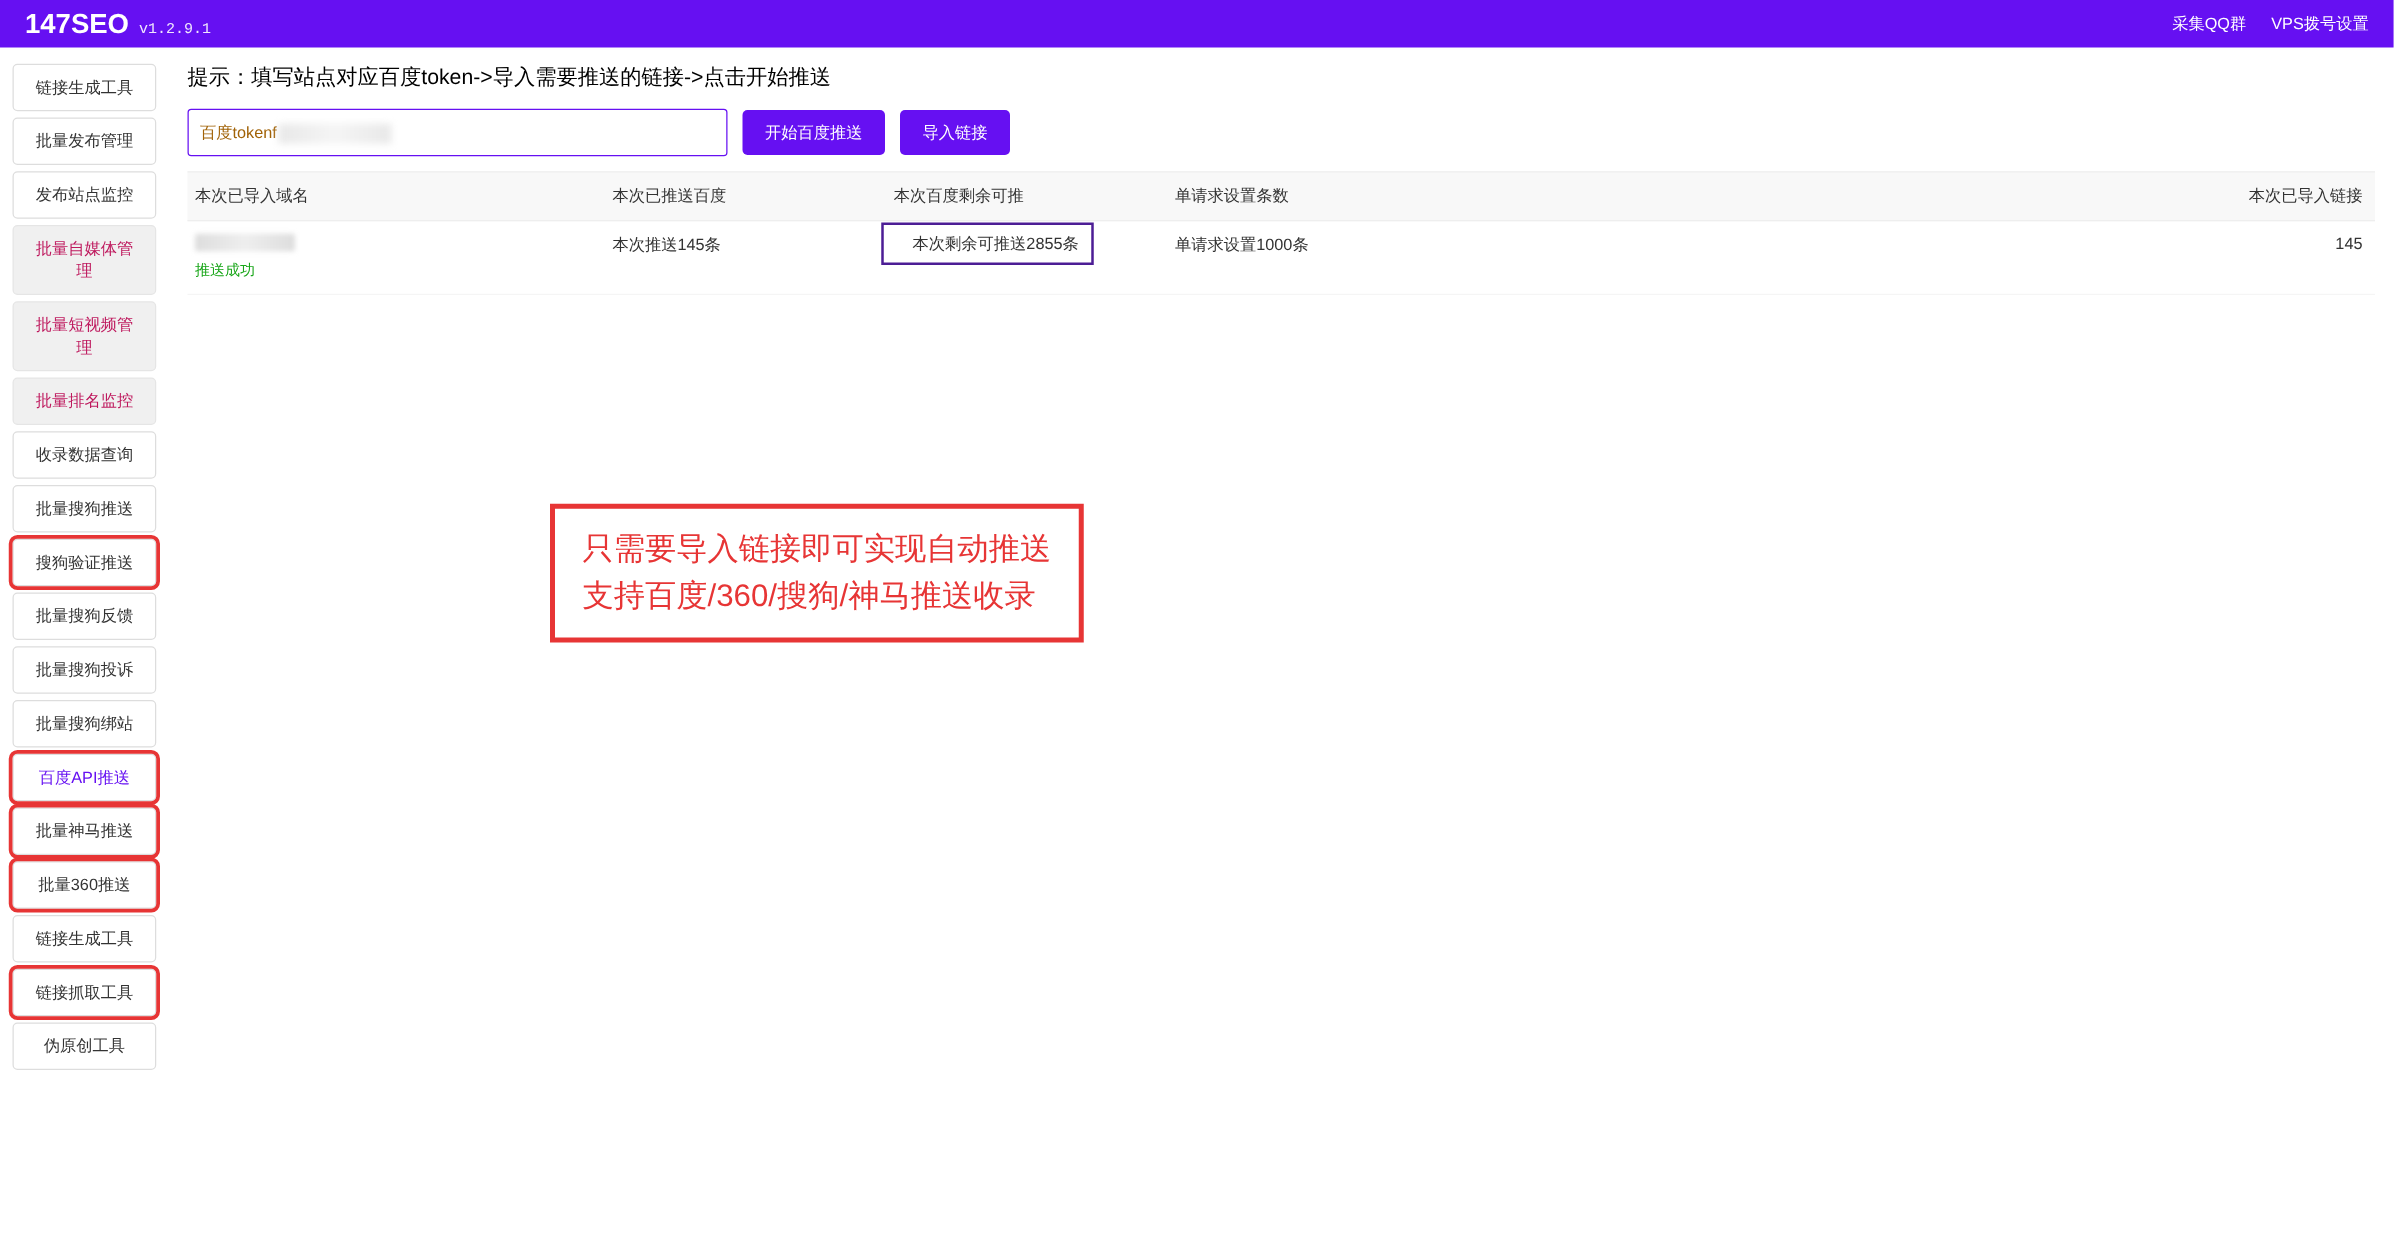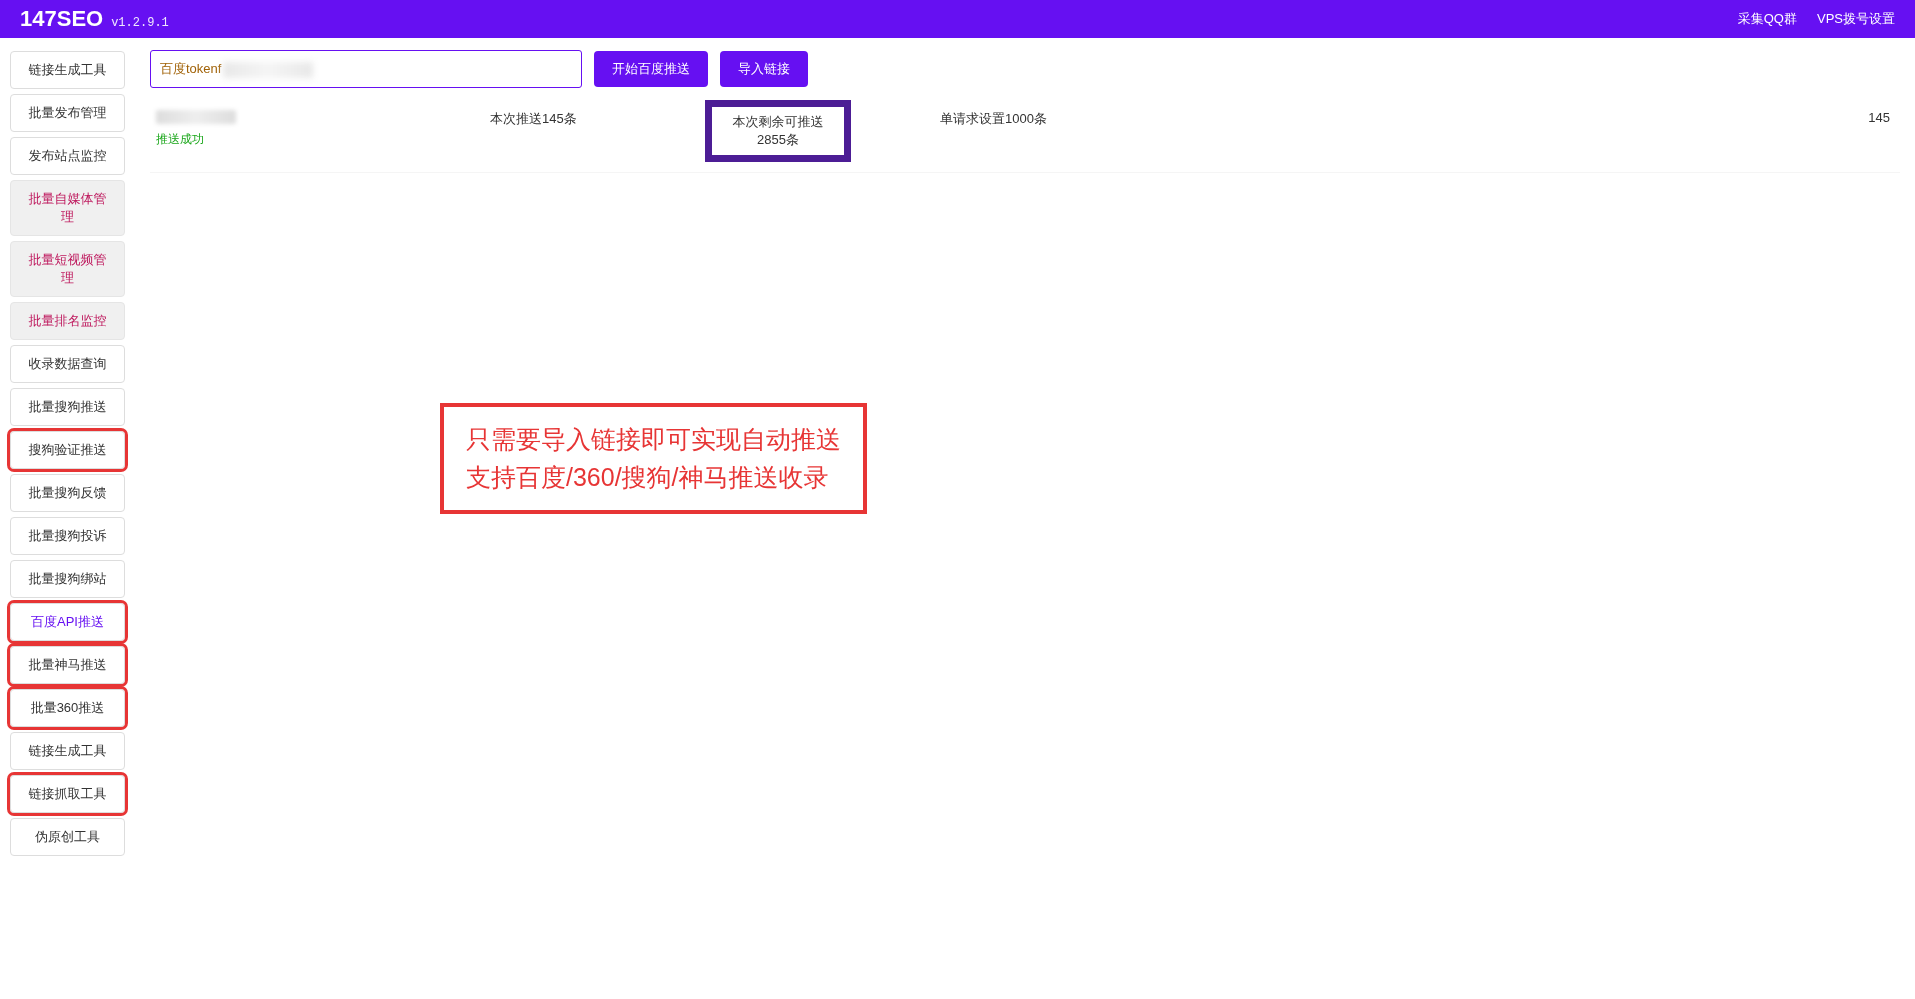--- a/index.html
+++ b/index.html
@@ -147,28 +147,28 @@
       background: linear-gradient(90deg, #ddd, #eee, #ddd);
       filter: blur(2px);
       border-radius: 2px;
     }
     .status-success {
       color: #19a619;
       font-size: 12px;
       margin-top: 4px;
     }
     .col3-box {
-      border: 7px solid #4c1d95;
+      border: 2px solid #4c1d95;
       padding: 6px 10px;
       margin-top: -10px;
       margin-left: -10px;
       margin-right: 30px;
       display: inline-block;
-      width: 146px;
-      text-align: center;
+      width: 170px;
+      text-align: right;
     }
     .annotation-box {
       position: absolute;
       left: 305px;
       top: 365px;
       border: 4px solid #e73535;
       padding: 14px 22px;
       background: #fff;
     }
     .annotation-line {
@@ -229,32 +229,40 @@
     <div class="sidebar-item">批量搜狗绑站</div>
     <div class="sidebar-item active highlighted">百度API推送</div>
     <div class="sidebar-item highlighted">批量神马推送</div>
     <div class="sidebar-item highlighted">批量360推送</div>
     <div class="sidebar-item">链接生成工具</div>
     <div class="sidebar-item highlighted">链接抓取工具</div>
     <div class="sidebar-item">伪原创工具</div>
   </div>
 
   <div class="main">
+    <div class="tip-text">提示：填写站点对应百度token-&gt;导入需要推送的链接-&gt;点击开始推送</div>
 
     <div class="action-row">
       <div class="token-wrapper">
         <input class="token-input" type="text" style="padding-left: 180px;">
         <span class="token-prefix">
           <span>百度tokenf</span><span class="token-blur"></span>
         </span>
       </div>
       <button class="btn">开始百度推送</button>
       <button class="btn">导入链接</button>
     </div>
 
+    <div class="table-header">
+      <div class="th col1">本次已导入域名</div>
+      <div class="th col2">本次已推送百度</div>
+      <div class="th col3">本次百度剩余可推</div>
+      <div class="th col4">单请求设置条数</div>
+      <div class="th col5">本次已导入链接</div>
+    </div>
 
     <div class="table-row">
       <div class="td col1">
         <span class="domain-blur"></span>
         <div class="status-success">推送成功</div>
       </div>
       <div class="td col2">本次推送145条</div>
       <div class="td col3">
         <span class="col3-box">本次剩余可推送2855条</span>
       </div>

